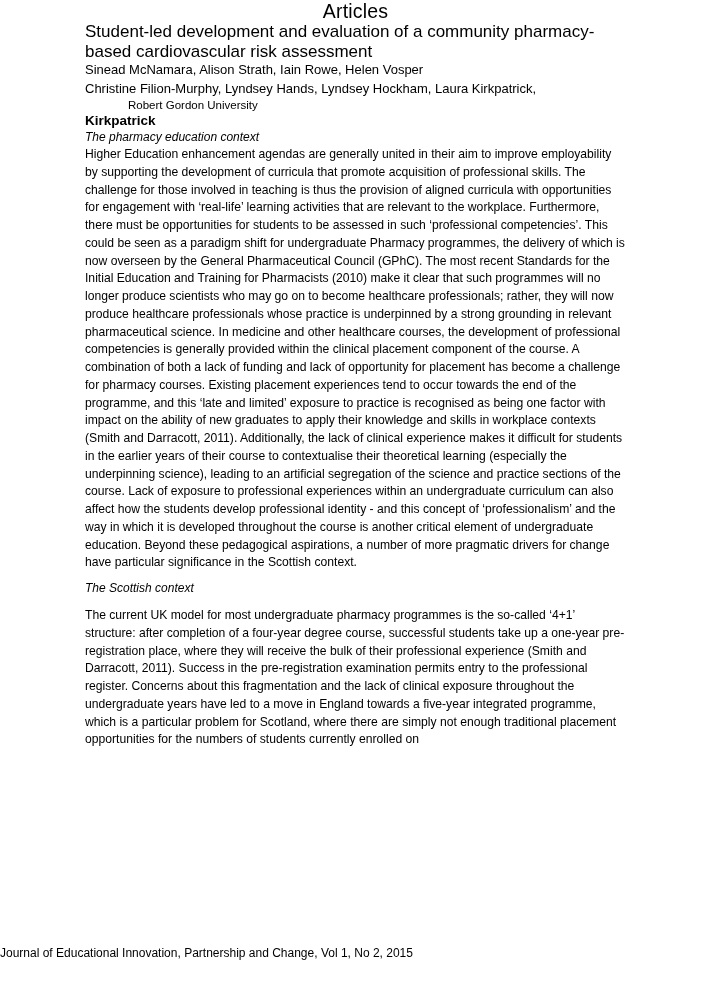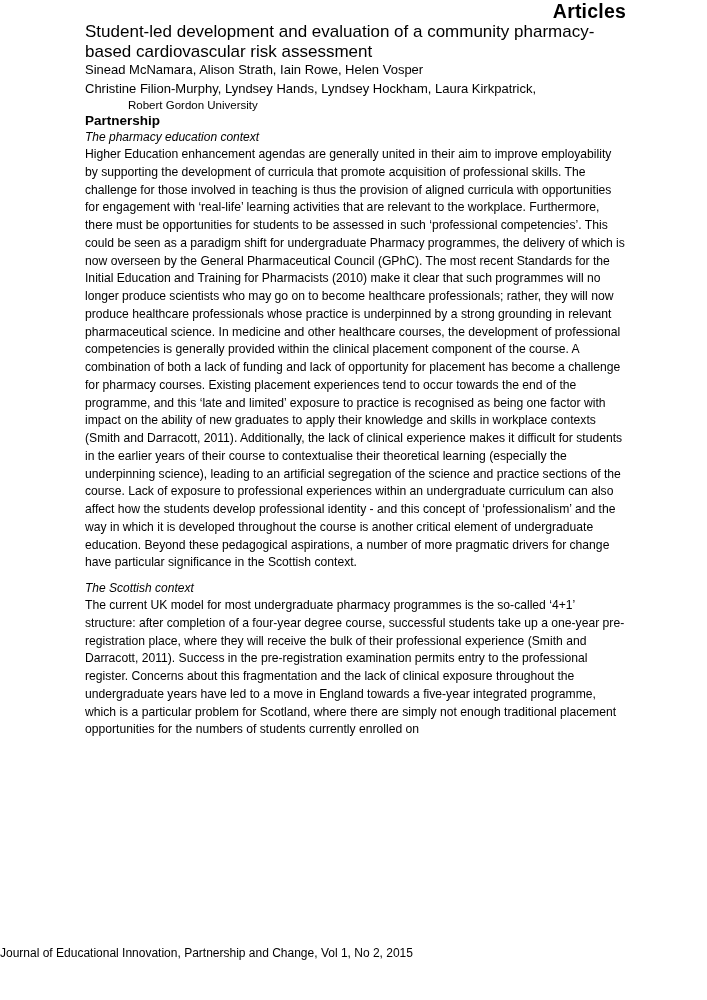--- a/index.html
+++ b/index.html
@@ -20,23 +20,23 @@
   .content {
     position: absolute;
     left: 85px;
     top: 0;
     width: 541px;
   }
   .content > div { margin: 0; }
 
   .section-label {
     margin-top: 40px;
-    text-align: right;
+    text-align: center;
     font-size: 19.5px;
-    font-weight: bold;
+    font-weight: normal;
     line-height: 22px;
     letter-spacing: 0.2px;
   }
   .article-title {
     margin-top: 24px;
     font-size: 17px;
     font-weight: normal;
     line-height: 19.5px;
   }
   .authors {
@@ -64,20 +64,21 @@
   .subsection-heading.second {
     margin-top: 8px;
   }
   .body-para {
     margin-top: 8px;
     font-size: 12.15px;
     line-height: 17.75px;
     text-align: left;
   }
   .body-para.second {
+    margin-top: 10px;
   }
   .footer-citation {
     position: absolute;
     left: 0;
     right: 0;
     top: 945px;
     text-align: left;
     font-size: 12px;
     line-height: 16px;
   }
@@ -92,21 +93,21 @@
 
     <div class="article-title">Student-led development and evaluation of a community pharmacy-based cardiovascular risk assessment</div>
 
     <div class="authors">
       <div>Sinead McNamara, Alison Strath, Iain Rowe, Helen Vosper</div>
       <div>Christine Filion-Murphy, Lyndsey Hands, Lyndsey Hockham, Laura Kirkpatrick,</div>
     </div>
 
     <div class="affiliation">Robert Gordon University</div>
 
-    <div class="section-heading">Partnership</div>
+    <div class="section-heading">Kirkpatrick</div>
 
     <div class="subsection-heading">The pharmacy education context</div>
 
     <div class="body-para">Higher Education enhancement agendas are generally united in their aim to improve employability by supporting the development of curricula that promote acquisition of professional skills. The challenge for those involved in teaching is thus the provision of aligned curricula with opportunities for engagement with ‘real-life’ learning activities that are relevant to the workplace. Furthermore, there must be opportunities for students to be assessed in such ‘professional competencies’. This could be seen as a paradigm shift for undergraduate Pharmacy programmes, the delivery of which is now overseen by the General Pharmaceutical Council (GPhC). The most recent Standards for the Initial Education and Training for Pharmacists (2010) make it clear that such programmes will no longer produce scientists who may go on to become healthcare professionals; rather, they will now produce healthcare professionals whose practice is underpinned by a strong grounding in relevant pharmaceutical science. In medicine and other healthcare courses, the development of professional competencies is generally provided within the clinical placement component of the course. A combination of both a lack of funding and lack of opportunity for placement has become a challenge for pharmacy courses. Existing placement experiences tend to occur towards the end of the programme, and this ‘late and limited’ exposure to practice is recognised as being one factor with impact on the ability of new graduates to apply their knowledge and skills in workplace contexts (Smith and Darracott, 2011). Additionally, the lack of clinical experience makes it difficult for students in the earlier years of their course to contextualise their theoretical learning (especially the underpinning science), leading to an artificial segregation of the science and practice sections of the course. Lack of exposure to professional experiences within an undergraduate curriculum can also affect how the students develop professional identity - and this concept of ‘professionalism’ and the way in which it is developed throughout the course is another critical element of undergraduate education. Beyond these pedagogical aspirations, a number of more pragmatic drivers for change have particular significance in the Scottish context.</div>
 
     <div class="subsection-heading second">The Scottish context</div>
 
     <div class="body-para second">The current UK model for most undergraduate pharmacy programmes is the so-called ‘4+1’ structure: after completion of a four-year degree course, successful students take up a one-year pre-registration place, where they will receive the bulk of their professional experience (Smith and Darracott, 2011). Success in the pre-registration examination permits entry to the professional register. Concerns about this fragmentation and the lack of clinical exposure throughout the undergraduate years have led to a move in England towards a five-year integrated programme, which is a particular problem for Scotland, where there are simply not enough traditional placement opportunities for the numbers of students currently enrolled on</div>
 
   </div>

